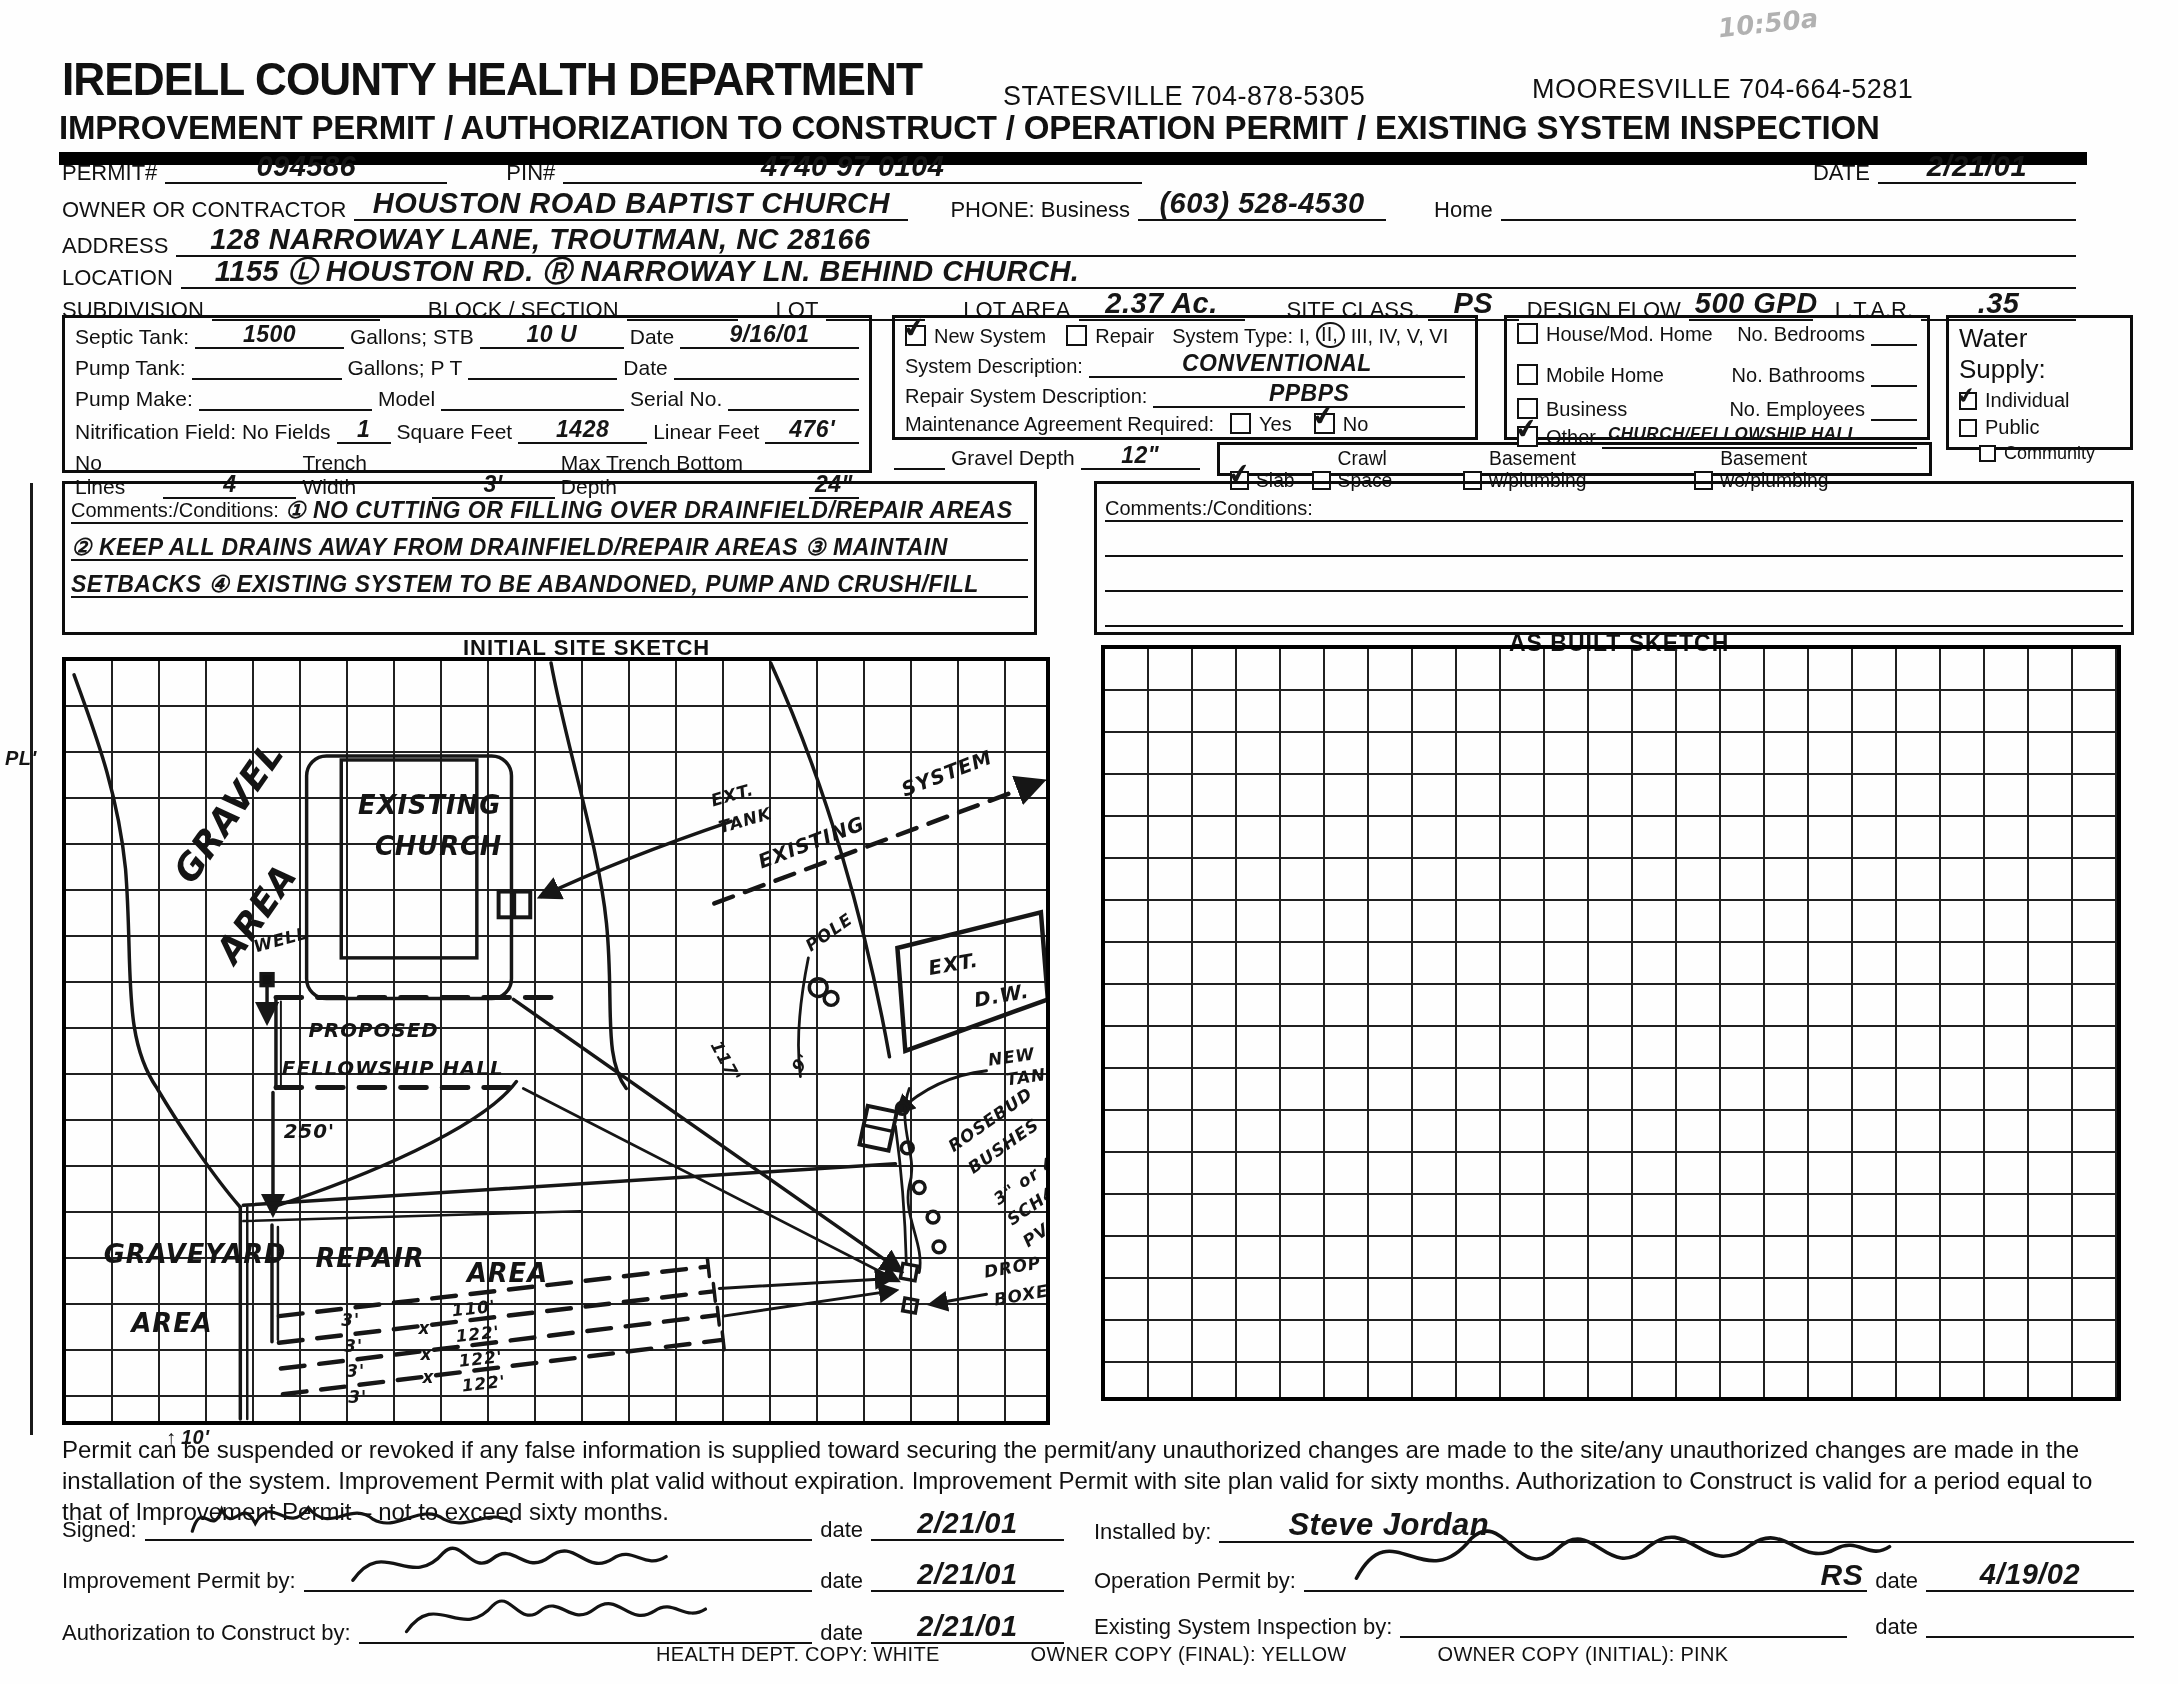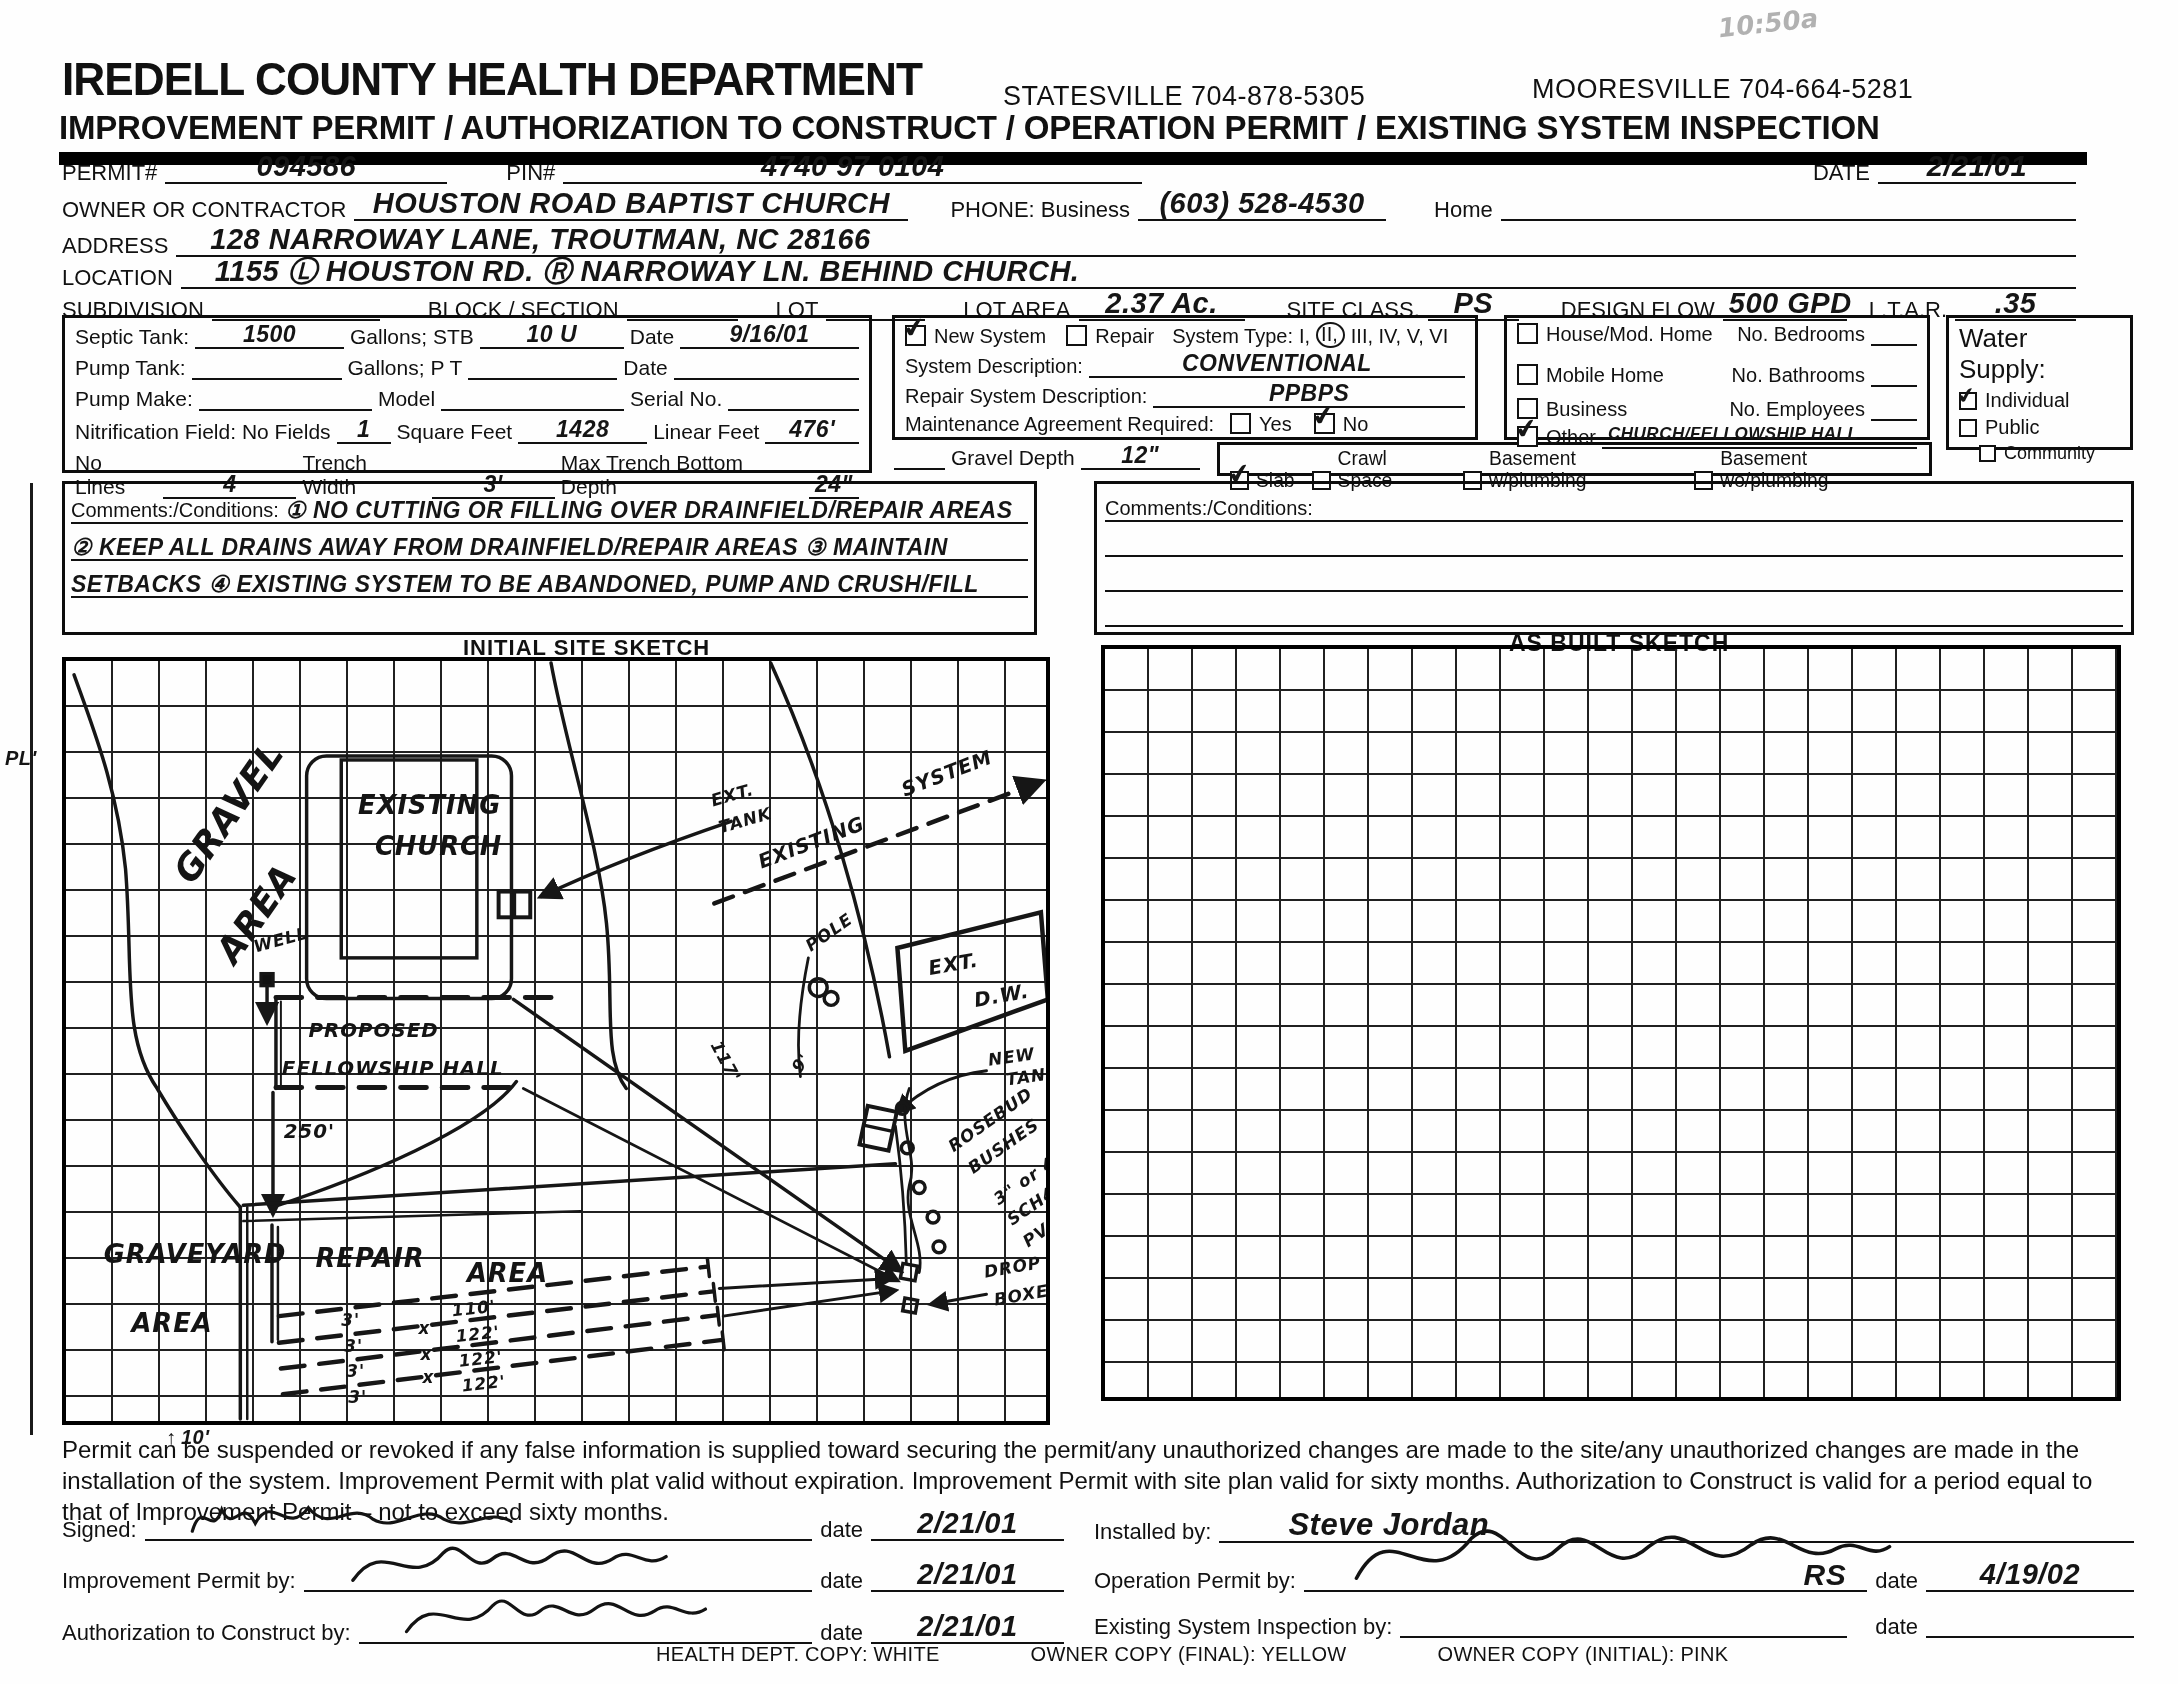--- a/index.html
+++ b/index.html
@@ -86,21 +86,21 @@
   <span class="lbl">SUBDIVISION</span>
   <span class="uline" style="width:168px"></span>
   <span class="lbl" style="margin-left:40px">BLOCK / SECTION</span>
   <span class="uline" style="width:111px"></span>
   <span class="lbl" style="margin-left:30px">LOT</span>
   <span class="uline" style="width:99px"></span>
   <span class="lbl" style="margin-left:30px">LOT AREA</span>
   <span class="uline hw" style="width:166px">2.37 Ac.</span>
   <span class="lbl" style="margin-left:34px">SITE CLASS.</span>
   <span class="uline hw" style="width:91px">PS</span>
-  <span class="lbl" style="margin-left:34px">DESIGN FLOW</span>
+  <span class="lbl" style="">DESIGN FLOW</span>
   <span class="uline hw" style="width:124px">500 GPD</span>
   <span class="lbl" style="margin-left:14px">L.T.A.R.</span>
   <span class="uline hw grow">.35</span>
 </div>
 
 <div class="abs" style="left:62px;top:315px;width:2071px;height:162px">
 
   <div class="box" style="left:0;top:0;width:810px;height:158px">
     <div class="bxrow" style="margin-top:5px">
       <span>Septic Tank:</span>
@@ -450,21 +450,21 @@
   <span class="lbl">Installed by:</span>
   <span class="uline uleft hw grow" style="font-size:31px;padding-left:69px">Steve  Jordan</span>
 </div>
 
 <div class="abs row" style="left:1094px;top:1560px;width:1040px">
   <span class="lbl">Operation Permit by:</span>
   <span class="sigwrap">
     <svg width="554" height="77" viewBox="0 0 560 78">
       <path d="M12 58 C48 -10 80 78 128 18 C162 -14 176 66 216 28 C252 -6 266 64 308 26 C350 -8 364 62 412 24 C446 0 462 48 498 28 C520 16 532 40 552 26" stroke="#131313" stroke-width="3.6" fill="none" stroke-linecap="round"></path>
     </svg>
-    <span class="hw" style="position:absolute;right:21px;bottom:0;font-size:30px">RS</span>
+    <span class="hw" style="position:absolute;right:4px;bottom:0;font-size:30px">RS</span>
   </span>
   <span class="lbl">date</span>
   <span class="datecell hw" style="width:208px">4/19/02</span>
 </div>
 
 <div class="abs row" style="left:1094px;top:1612px;width:1040px">
   <span class="lbl">Existing System Inspection by:</span>
   <span class="uline grow"></span>
   <span class="lbl" style="margin-left:20px">date</span>
   <span class="datecell hw" style="width:208px"></span>

